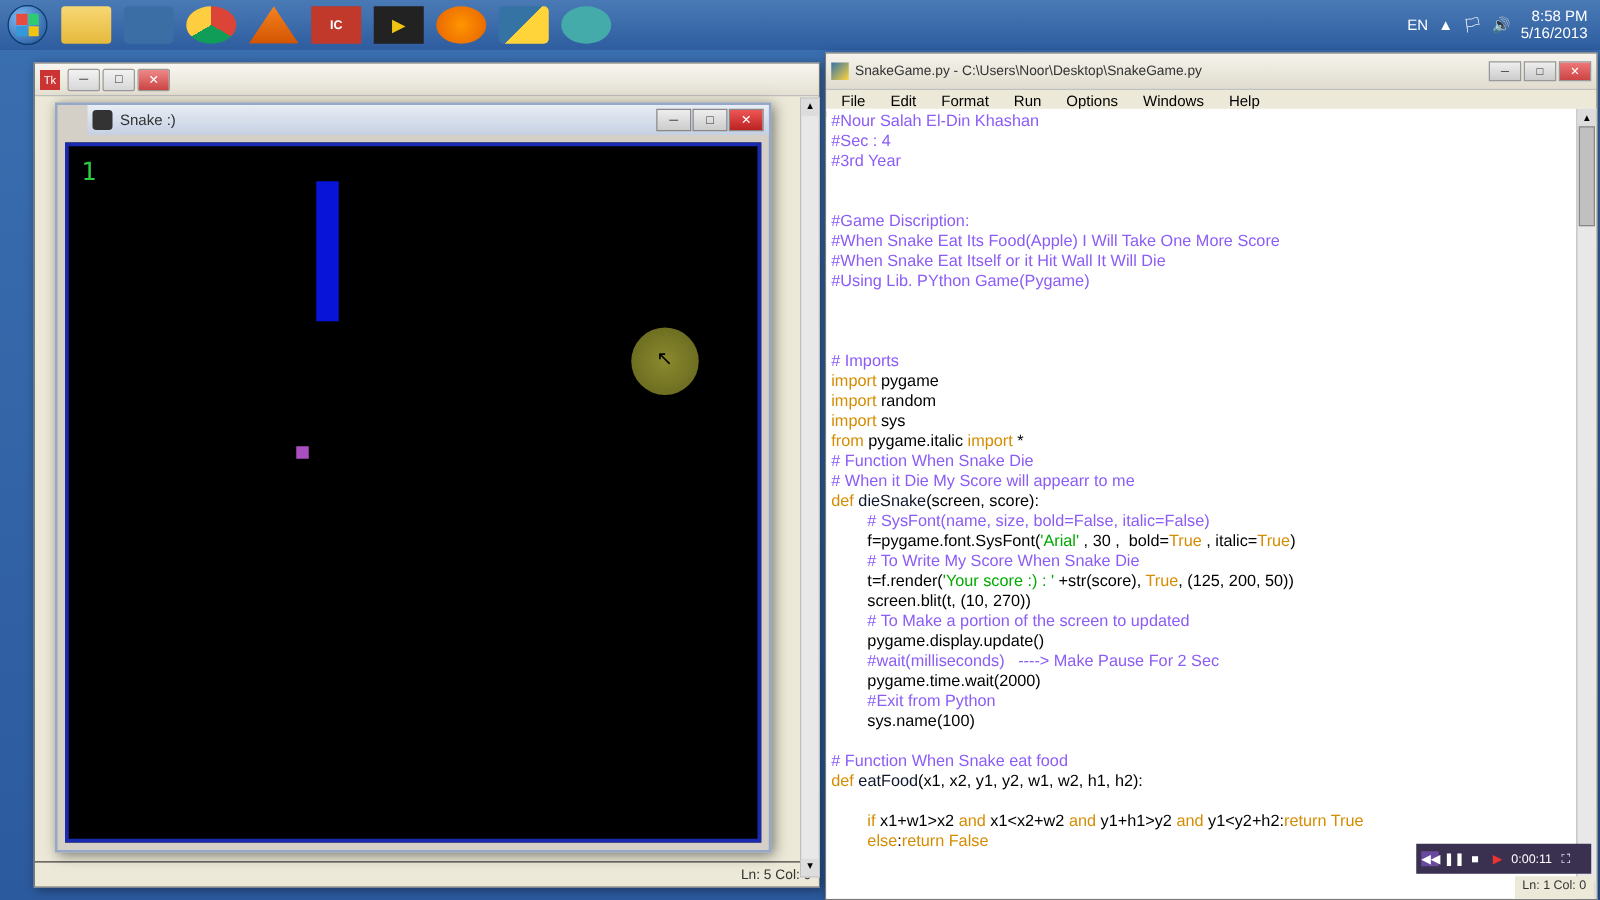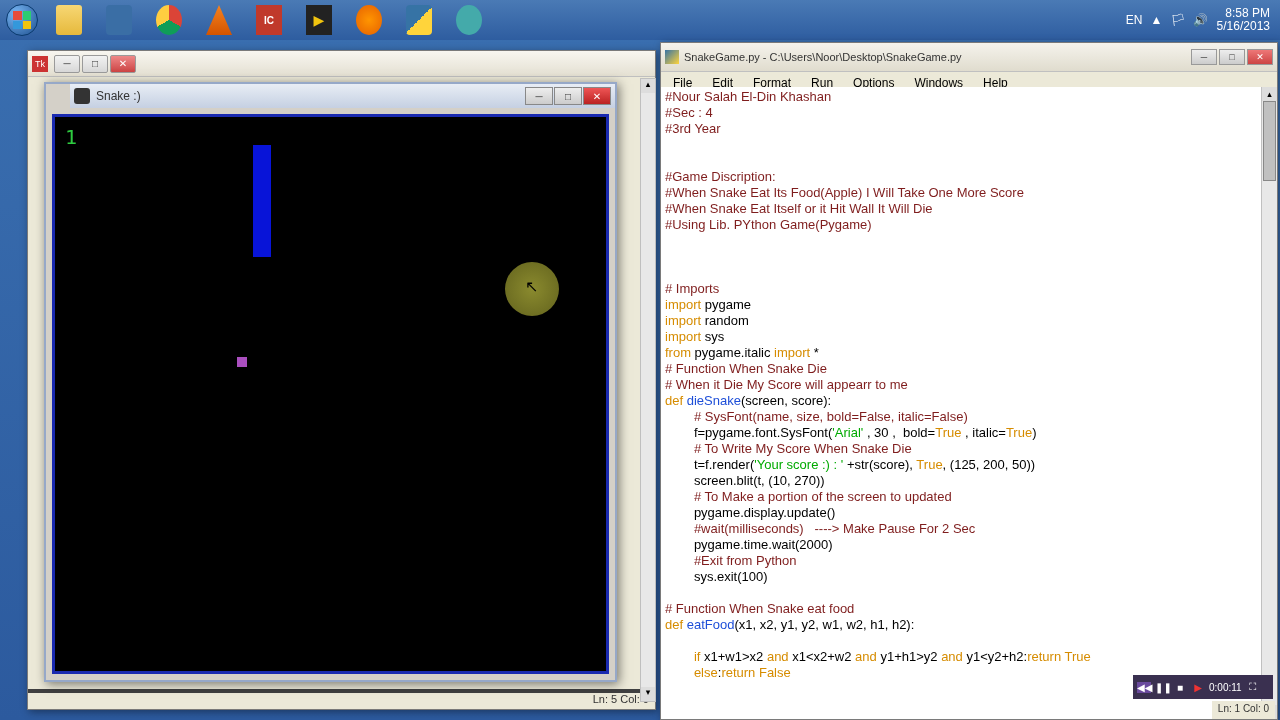--- a/index.html
+++ b/index.html
@@ -4,34 +4,34 @@
 <style>
 * { margin:0; padding:0; box-sizing:border-box; font-family:"Segoe UI",Tahoma,sans-serif; }
 body { width:1280px; height:720px; overflow:hidden; background:linear-gradient(180deg,#3a6fb0 0%,#2c5a9e 100%); position:relative; }
 
 
 .taskbar { position:absolute; top:0; left:0; right:0; height:40px; background:linear-gradient(180deg,#4a7ab5 0%,#2e5da0 100%); display:flex; align-items:center; }
 .start-btn { width:44px; height:40px; display:flex; align-items:center; justify-content:center; }
 .orb { width:32px; height:32px; border-radius:50%; background:radial-gradient(circle at 30% 30%,#7ab8f5,#1d4f8f); border:1px solid #0a3a6e; display:grid; grid-template:1fr 1fr/1fr 1fr; padding:6px; gap:1px; }
 .orb span:nth-child(1){background:#e74c3c;} .orb span:nth-child(2){background:#2ecc71;} .orb span:nth-child(3){background:#3498db;} .orb span:nth-child(4){background:#f1c40f;}
 .tb-icon { width:50px; height:40px; display:flex; align-items:center; justify-content:center; }
-.tb-icon svg, .tb-icon span { width:26px; height:30px; }
+.tb-icon svg, .tb-icon span { width:40px; height:30px; }
 .tray { margin-left:auto; display:flex; align-items:center; gap:8px; padding-right:10px; color:#fff; font-size:12px; }
 .tray-time { text-align:right; line-height:1.1; }
 
 
 .window { position:absolute; background:#ece9d8; border:1px solid #7a7a7a; box-shadow:2px 2px 8px rgba(0,0,0,.4); }
 .win-shell { left:27px; top:50px; width:629px; height:660px; }
 .titlebar { height:26px; background:linear-gradient(180deg,#f8f6f0,#e4e0d2); display:flex; align-items:center; padding:0 4px; font-size:12px; color:#333; border-bottom:1px solid #bfbfbf; }
 .titlebar .ico { width:16px; height:16px; margin-right:6px; }
 .titlebar .title { flex:1; }
 .winbtns { display:flex; gap:2px; }
 .winbtns div { width:26px; height:18px; background:linear-gradient(180deg,#f2f2f2,#d8d8d8); border:1px solid #9a9a9a; border-radius:2px; font-size:10px; display:flex; align-items:center; justify-content:center; cursor:default; }
 .winbtns .close { background:linear-gradient(180deg,#e88,#c44); color:#fff; }
-.statusbar { position:absolute; bottom:0; left:0; right:0; height:20px; background:#ece9d8; border-top:4px solid #404040; display:flex; justify-content:flex-end; font-size:11px; padding:0 6px; color:#333; }
+.statusbar { position:absolute; bottom:0; left:0; right:0; height:20px; background:#ece9d8; border-top:1px solid #404040; display:flex; justify-content:flex-end; align-items:center; font-size:11px; padding:0 6px; color:#333; }
 
 
 .win-snake { position:absolute; left:44px; top:82px; width:573px; height:600px; border:2px solid #96a8c8; background:#d4d0c8; box-shadow:2px 2px 10px rgba(0,0,0,.5); }
 .snake-title { height:24px; background:linear-gradient(180deg,#e8edf5,#c5d0e2); display:flex; align-items:center; padding:0 4px; font-size:12px; color:#333;margin-left:24px; }
 .snake-title .ico { width:16px; height:16px; margin-right:6px; background:#333; border-radius:3px; }
 .snake-title .t { flex:1; }
 .snake-btns { display:flex; gap:1px; }
 .snake-btns div { width:28px; height:18px; border:1px solid #888; font-size:10px; display:flex; align-items:center; justify-content:center; }
 .snake-btns .min,.snake-btns .max{background:linear-gradient(180deg,#eee,#ccc);}
 .snake-btns .cls{background:linear-gradient(180deg,#e55,#b22);color:#fff;}
@@ -44,27 +44,27 @@
 .cursor-arrow::before{content:"↖";color:#000;font-size:16px;}
 
 
 .win-idle { left:660px; top:42px; width:618px; height:678px; }
 .idle-title { height:22px; background:linear-gradient(180deg,#f5f3ec,#e0dcce); display:flex; align-items:center; font-size:11px; padding:14px 4px; color:#333; border-bottom:1px solid #c0c0c0;}
 .idle-title .ico { width:14px; height:14px; margin-right:5px; background:linear-gradient(135deg,#3673a5,#ffd43b);}
 .idle-title .t{flex:1;}
 .idle-btns{display:flex;gap:2px;}
 .idle-btns div{width:26px;height:16px;border:1px solid #999;background:linear-gradient(180deg,#eee,#ccc);font-size:9px;display:flex;align-items:center;justify-content:center;}
 .idle-btns .cls{background:linear-gradient(180deg,#e77,#c44);color:#fff;}
-.menubar { height:22px; background:#ece9d8; display:flex; align-items:center; padding:0 4px; font-size:12px; gap:4px; border-bottom:1px solid #7f1d1d;}
+.menubar { height:22px; background:#ece9d8; display:flex; align-items:center; padding:0 4px; font-size:12px; gap:4px; border-bottom:5px solid #7f1d1d;}
 .menubar span{padding:2px 8px; cursor:default;}
 .code-area { position:absolute; left:0; top:44px; right:0; bottom:0; background:#fff; overflow:hidden; font-family:"Courier New",monospace; font-size:13px; line-height:15px; padding:2px 4px; white-space:pre; color:#000;}
-.c-comment{color:#7f1d1d;}
+.c-comment{color:#8b5cf6;}
 .c-kw{color:#d68c00;}
 .c-def{color:#d68c00;}
-.c-name{color:#1d4ed8;}
+.c-name{color:#0f172a;}
 .c-str{color:#0a0;}
 .scroll-v { position:absolute; right:0; top:44px; bottom:0; width:16px; background:#e8e8e8; border-left:1px solid #c0c0c0;}
 .scroll-v .thumb{position:absolute;left:1px;right:1px;top:14px;height:80px;background:#c0c0c0;border:1px solid #888;}
 .scroll-v .ar{position:absolute;left:0;right:0;height:14px;background:#ddd;font-size:9px;display:flex;align-items:center;justify-content:center;}
 .scroll-v .up{top:0;} .scroll-v .dn{bottom:0;}
 
 
 .media-bar { position:absolute; right:4px; bottom:20px; width:140px; height:24px; background:#3a3050; display:flex; align-items:center; color:#fff; font-size:10px; gap:4px; padding:0 4px; }
 .media-bar .mb{width:14px;text-align:center;}
 .status2{position:absolute;right:2px;bottom:0;height:18px;font-size:10px;color:#333;background:#ece9d8;padding:2px 6px;}
@@ -196,21 +196,21 @@
 <span class="c-comment">        # SysFont(name, size, bold=False, italic=False)</span>
 <span>        f=pygame.font.SysFont(</span><span class="c-str">'Arial'</span><span> , 30 ,  bold=</span><span class="c-kw">True</span><span> , italic=</span><span class="c-kw">True</span><span>)</span>
 <span class="c-comment">        # To Write My Score When Snake Die</span>
 <span>        t=f.render(</span><span class="c-str">'Your score :) : '</span><span> +str(score), </span><span class="c-kw">True</span><span>, (125, 200, 50))</span>
 <span>        screen.blit(t, (10, 270))</span>
 <span class="c-comment">        # To Make a portion of the screen to updated</span>
 <span>        pygame.display.update()</span>
 <span class="c-comment">        #wait(milliseconds)   ----&gt; Make Pause For 2 Sec</span>
 <span>        pygame.time.wait(2000)</span>
 <span class="c-comment">        #Exit from Python</span>
-<span>        sys.exit(100)</span>
+<span>        sys.name(100)</span>
 <span></span>
 <span class="c-comment"># Function When Snake eat food</span>
 <span class="c-def">def </span><span class="c-name">eatFood</span><span>(x1, x2, y1, y2, w1, w2, h1, h2):</span>
 <span></span>
 <span class="c-kw">        if</span><span> x1+w1&gt;x2 </span><span class="c-kw">and</span><span> x1&lt;x2+w2 </span><span class="c-kw">and</span><span> y1+h1&gt;y2 </span><span class="c-kw">and</span><span> y1&lt;y2+h2:</span><span class="c-kw">return </span><span class="c-kw">True</span>
 <span class="c-kw">        else</span><span>:</span><span class="c-kw">return </span><span class="c-kw">False</span></div>
   <div class="scroll-v">
     <div class="ar up">▴</div>
     <div class="thumb"></div>
     <div class="ar dn">▾</div>

